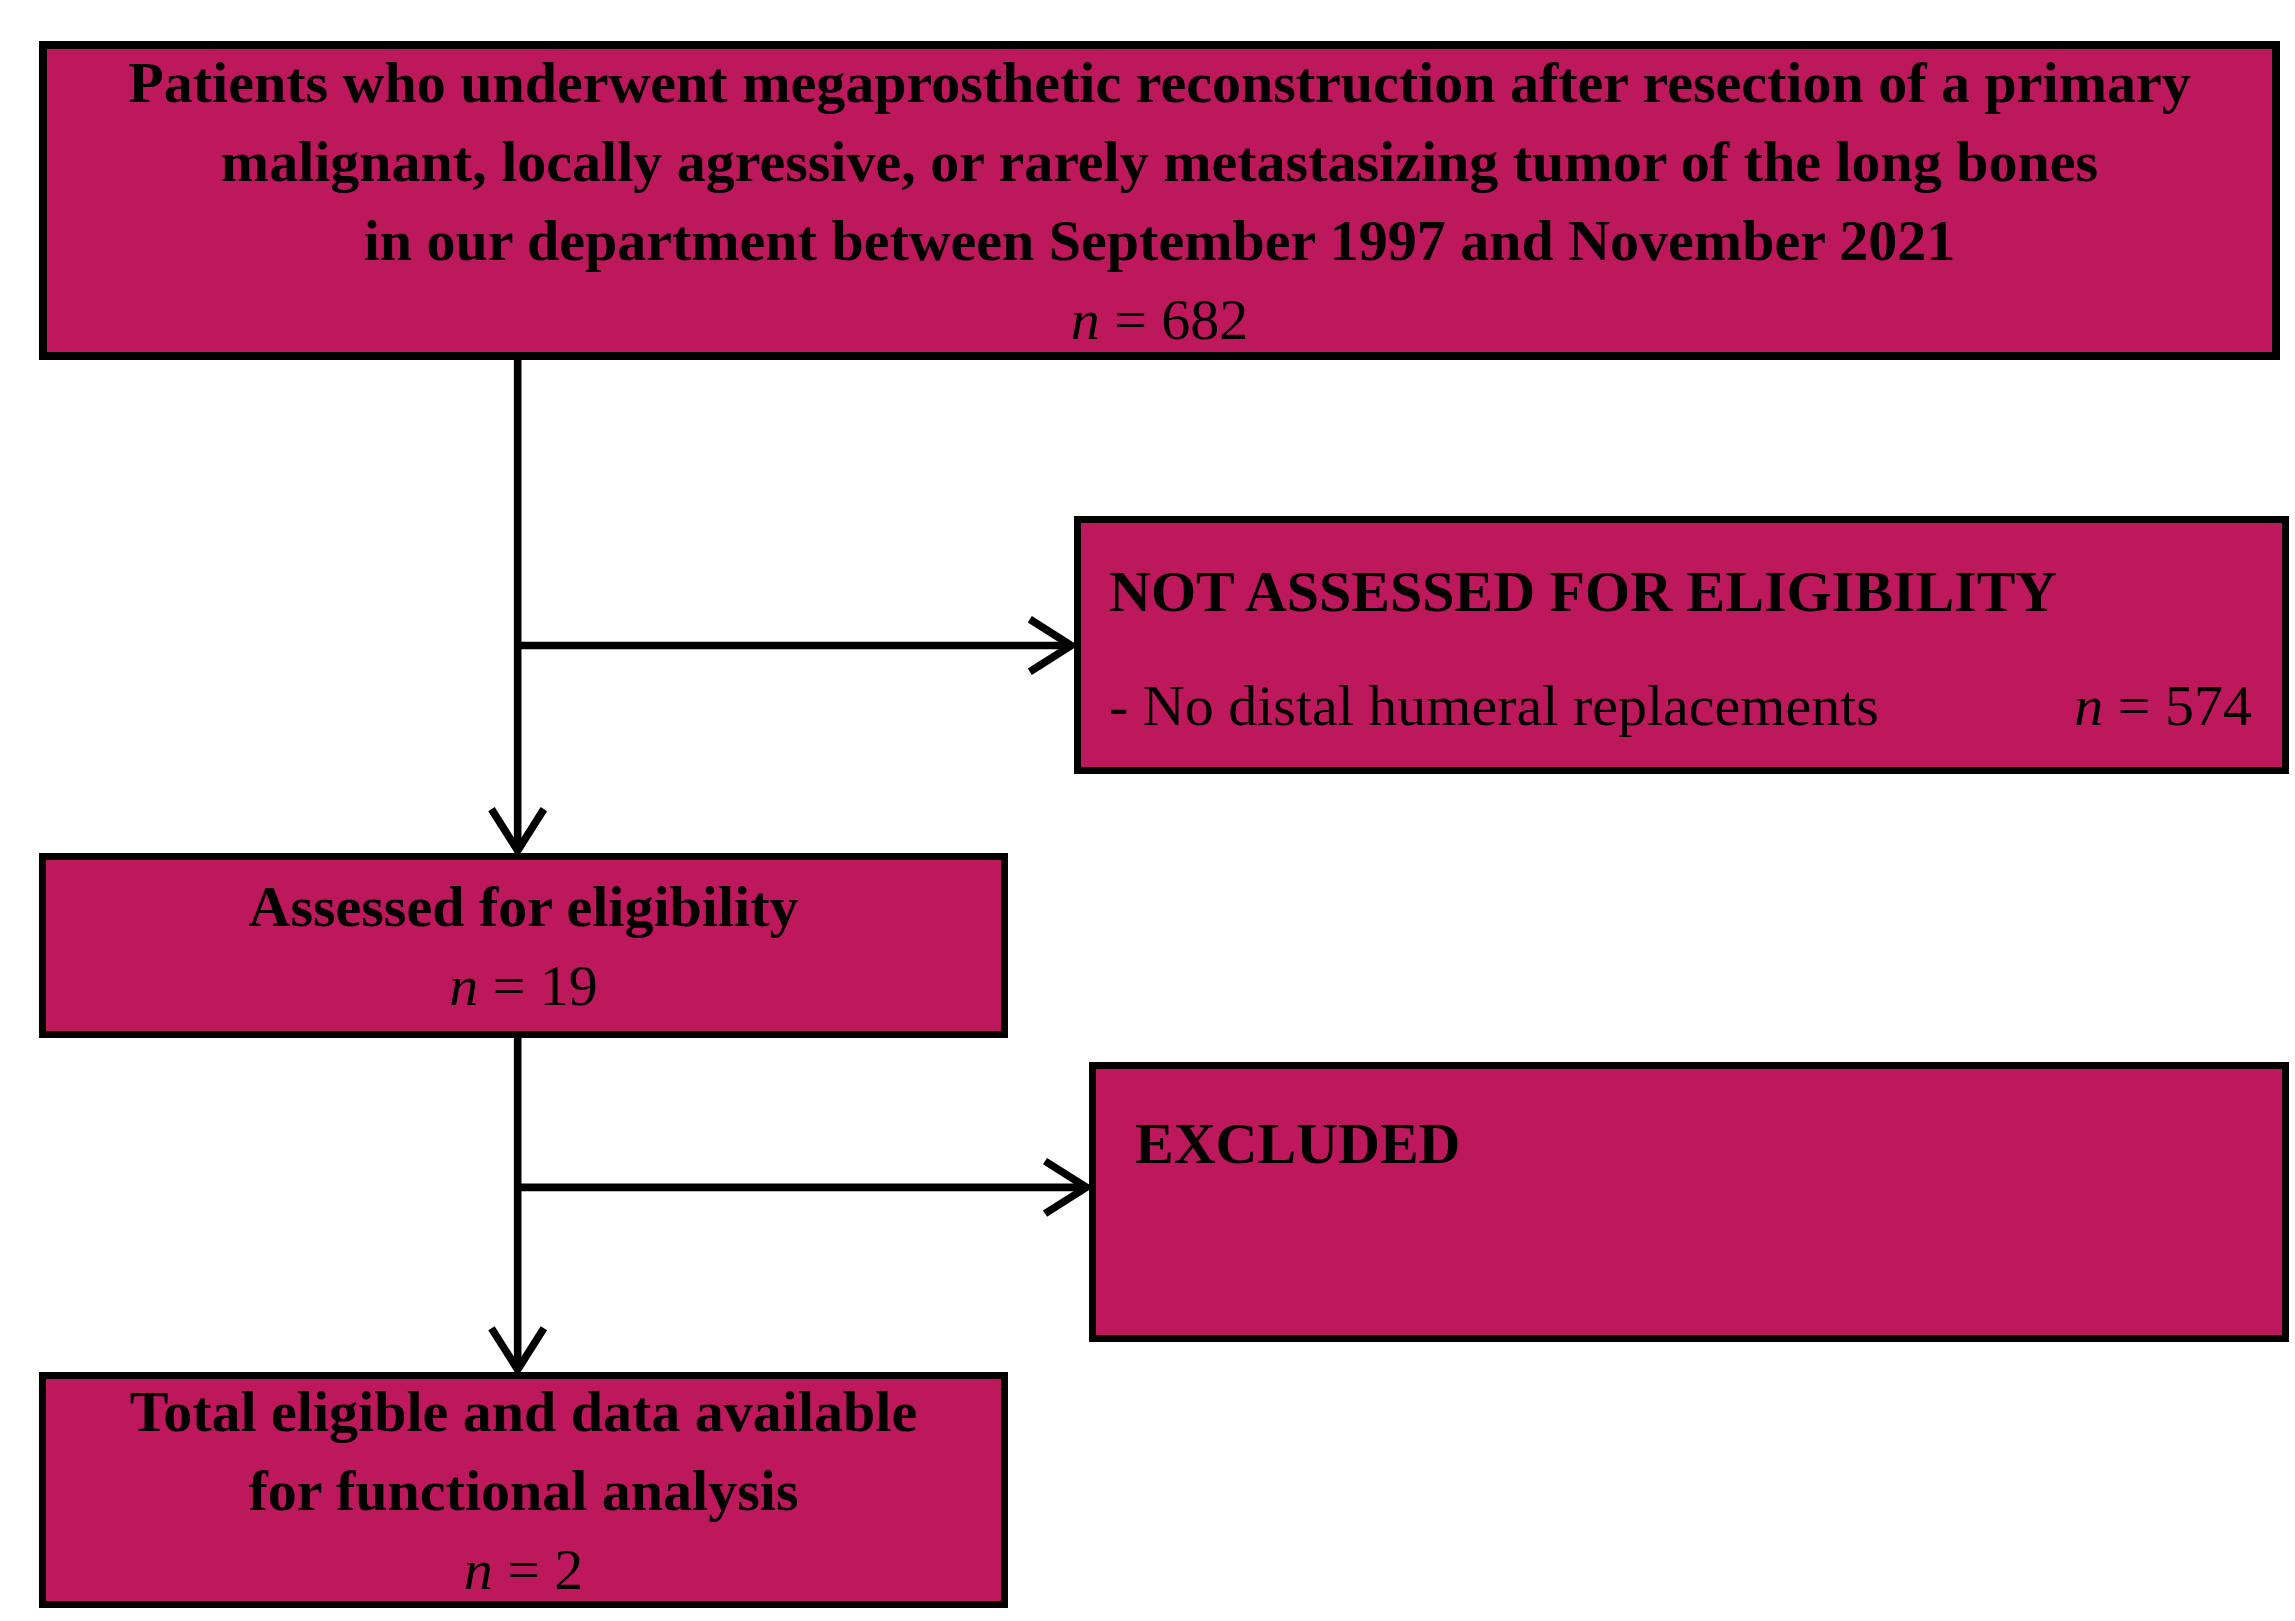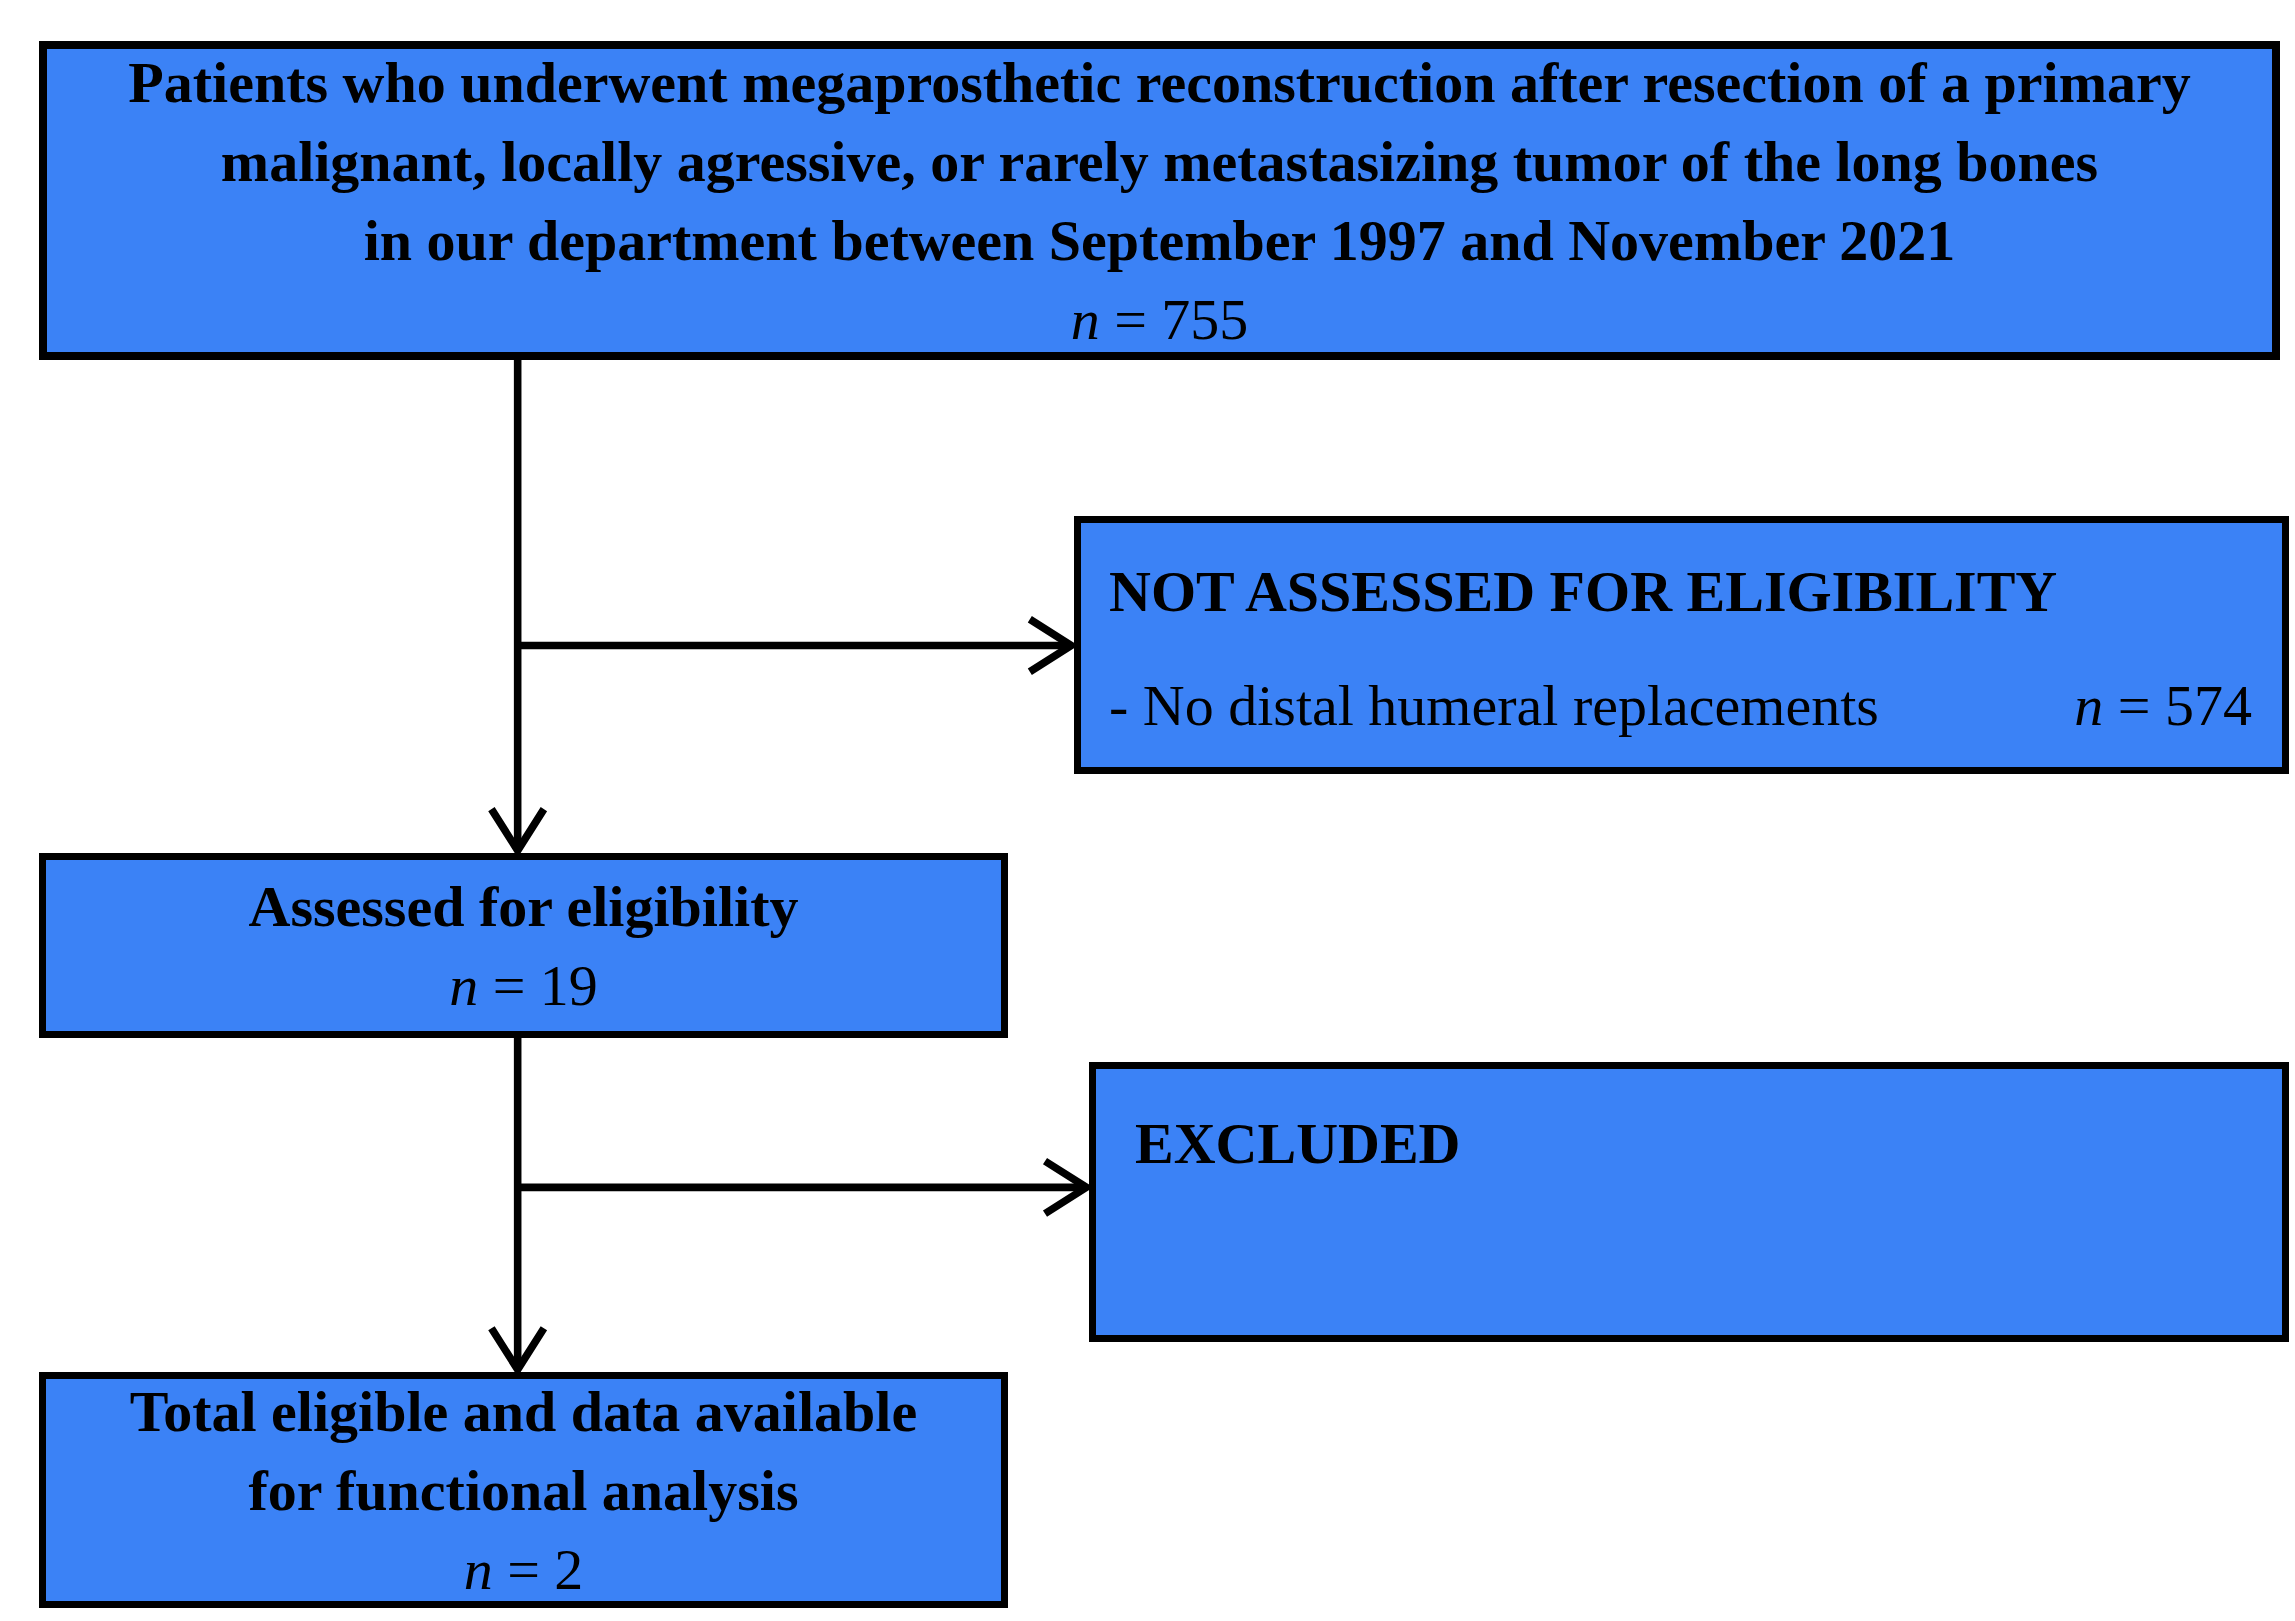--- a/index.html
+++ b/index.html
@@ -22,21 +22,21 @@
   }
   #connectors {
     position: absolute;
     left: 0; top: 0;
     width: 2295px;
     height: 1621px;
   }
   .box {
     position: absolute;
     box-sizing: border-box;
-    background: #3b82f6;
+    background: #be185d;
     border: 7.6px solid #000000;
   }
   .box.heavy { border-width: 8.3px; }
   .center-box {
     display: flex;
     flex-direction: column;
     justify-content: center;
     align-items: center;
     text-align: center;
   }
@@ -71,21 +71,21 @@
     <line x1="750" y1="1497" x2="750" y2="1980"></line>
     <polyline points="712,1924 750,1984 788,1924"></polyline>
     <line x1="750" y1="1720" x2="1568" y2="1720"></line>
     <polyline points="1514,1682 1574,1720 1514,1758"></polyline>
   </svg>
 
   <div class="box heavy center-box" style="left:39px; top:41px; width:2241px; height:319px;">
     <div class="line bold">Patients who underwent megaprosthetic reconstruction after resection of a primary</div>
     <div class="line bold">malignant, locally agressive, or rarely metastasizing tumor of the long bones</div>
     <div class="line bold">in our department between September 1997 and November 2021</div>
-    <div class="line nline"><i>n</i><span> = 755</span></div>
+    <div class="line nline"><i>n</i><span> = 682</span></div>
   </div>
 
   <div class="box side-box" style="left:1074px; top:516px; width:1215px; height:258px; padding:29px 30px 22px 28px;">
     <div class="line bold">NOT ASSESSED FOR ELIGIBILITY</div>
     <div class="reason-row">
       <span class="line">- No distal humeral replacements</span>
       <span class="line nline"><i>n</i><span> = 574</span></span>
     </div>
   </div>
 

